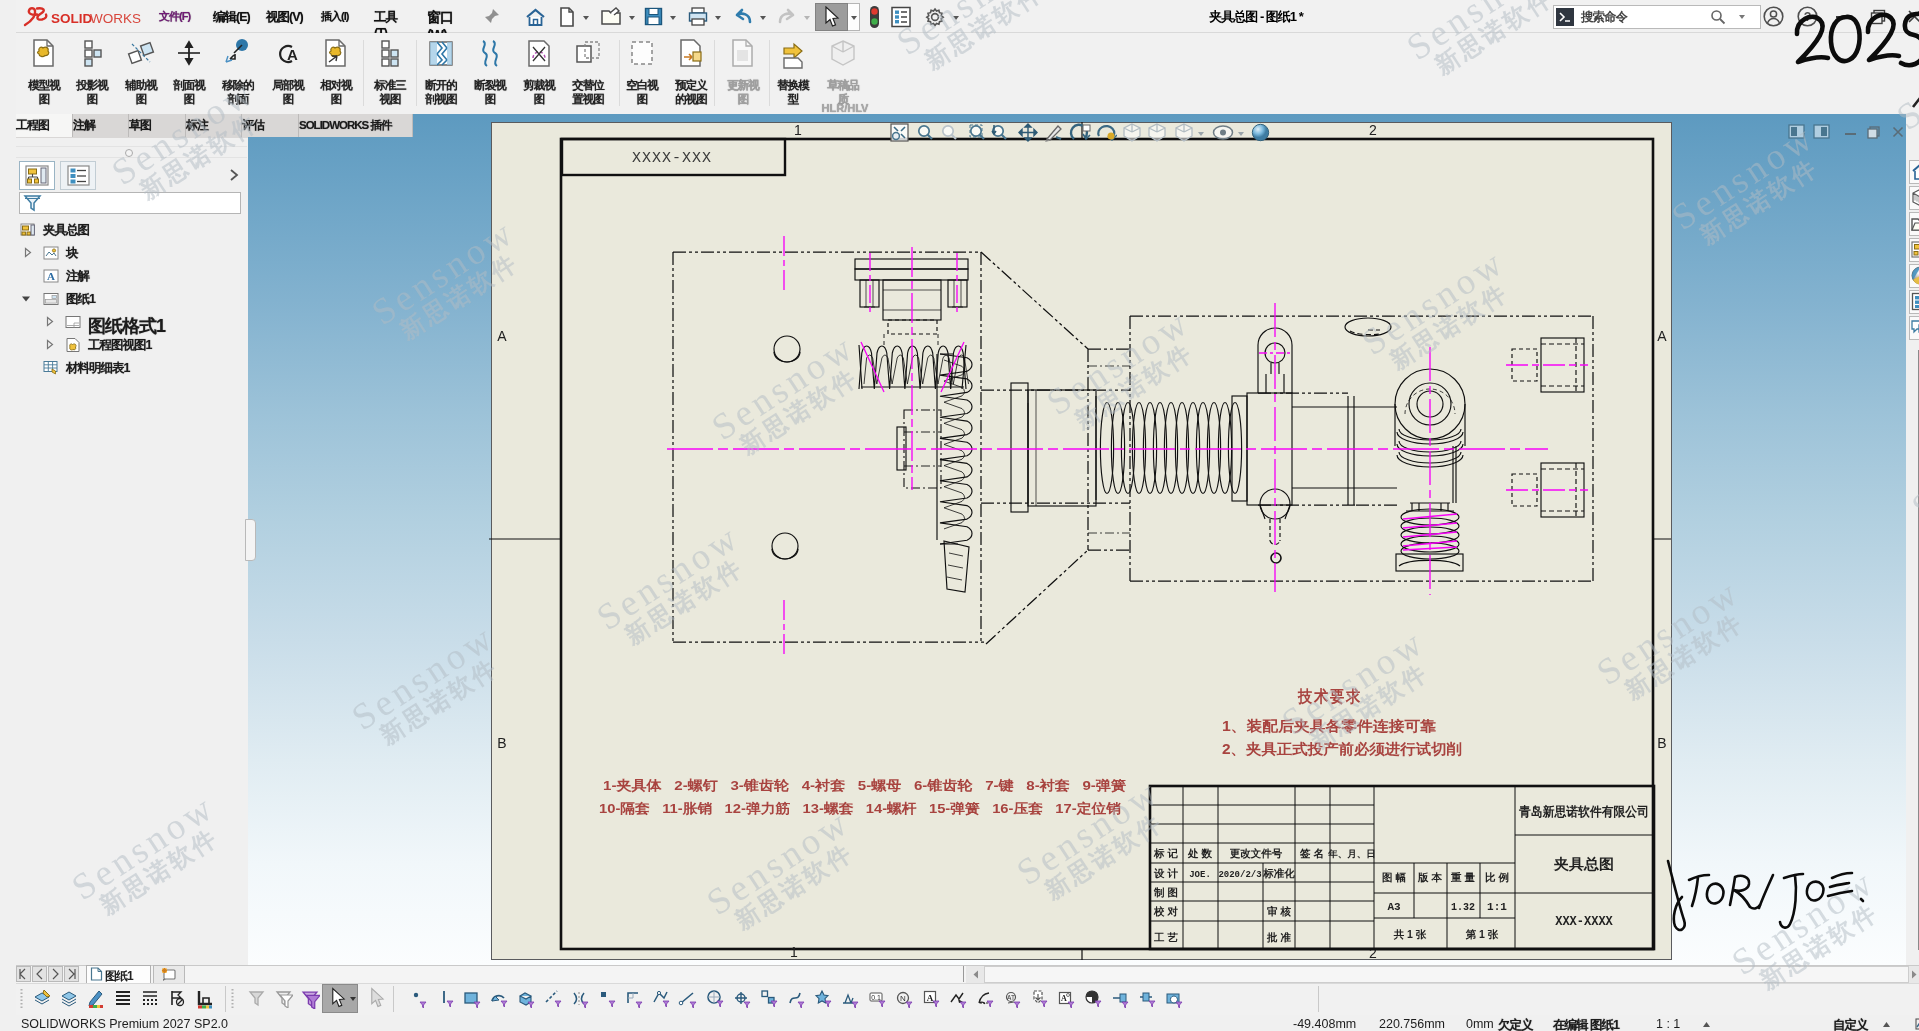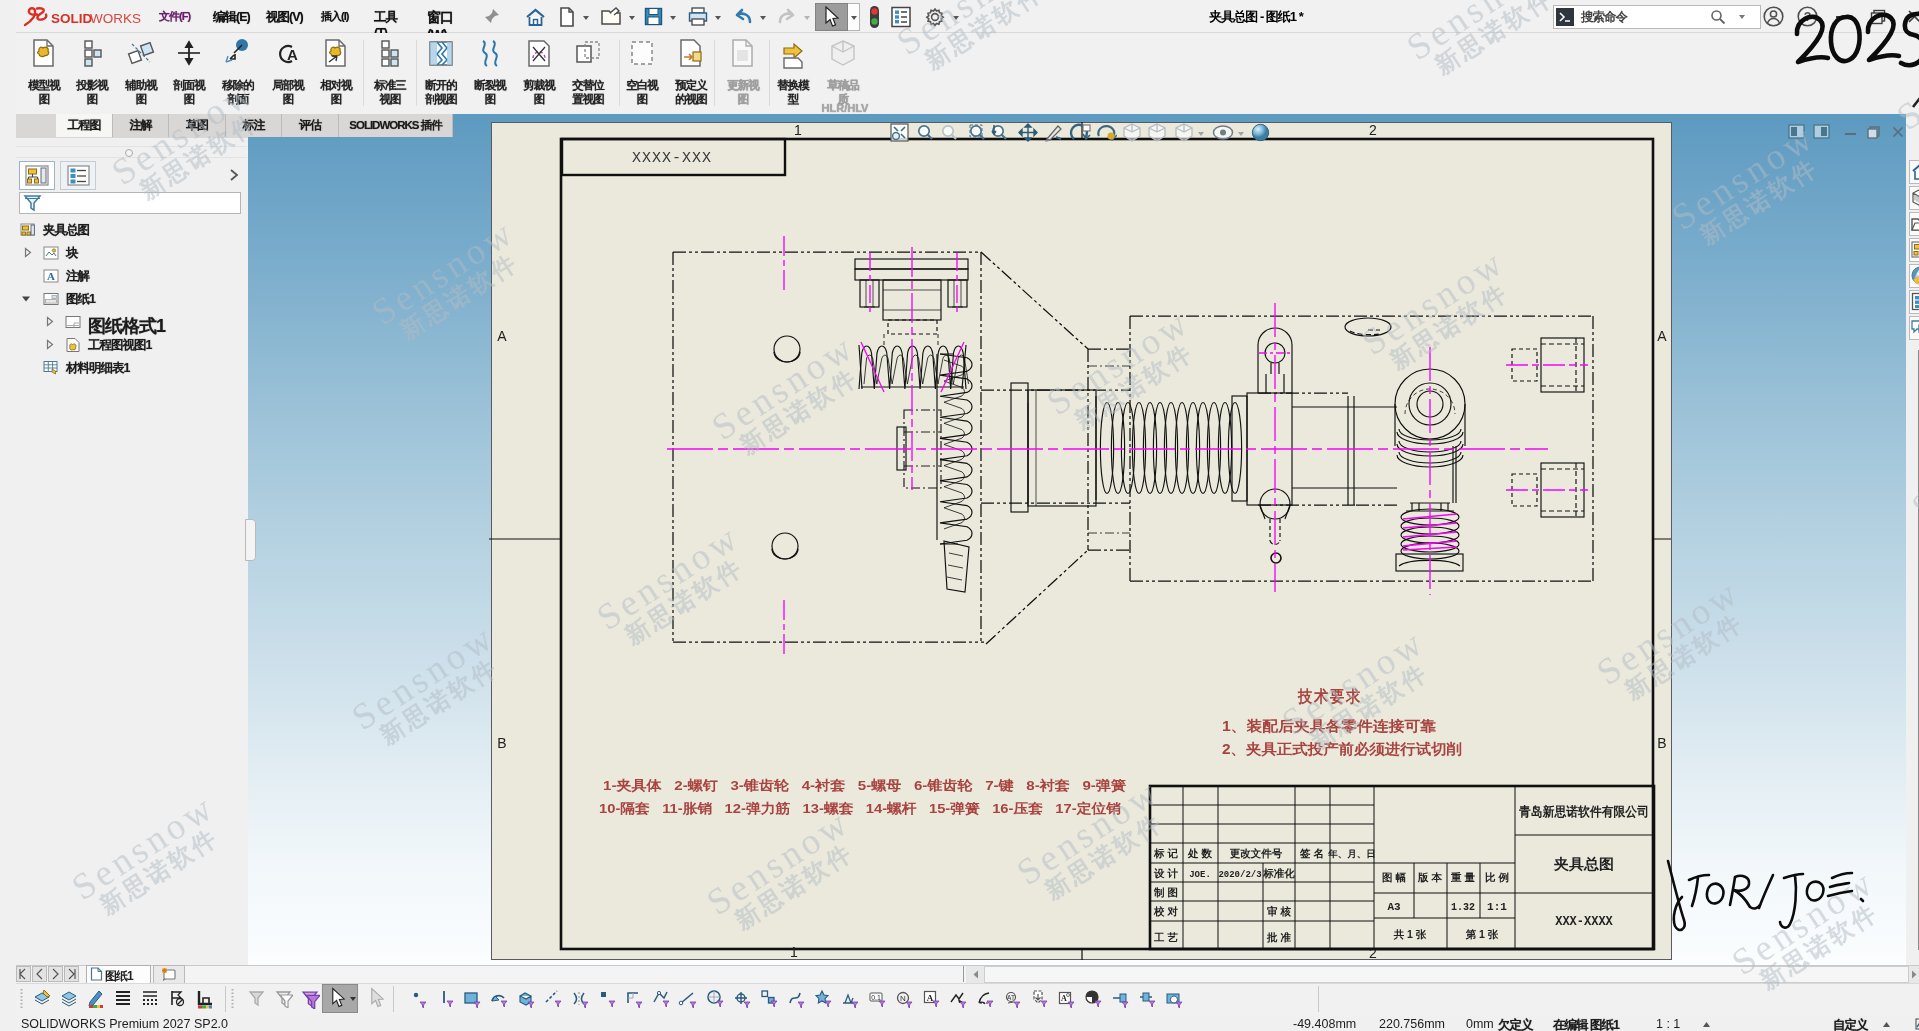--- a/index.html
+++ b/index.html
@@ -1,20 +1,20 @@
 <!DOCTYPE html>
 <html><head><meta charset="utf-8"><style>
 html,body{margin:0;padding:0;width:1919px;height:1031px;overflow:hidden;
  font-family:"Liberation Sans",sans-serif;background:#f0f0f0;}
 .abs{position:absolute;}
 #stage{position:absolute;left:16px;top:0;width:1919px;height:1031px;}
 .cjk{font-weight:bold;}
 .cjk,.tab,.rlab,.treerow div{text-shadow:0 0 1px rgba(30,30,30,.55);}
-.tab{position:absolute;z-index:3;top:0;height:23px;line-height:23px;text-align:center;
- font-size:12px;color:#1a1a1a;background:#d9d7d6;border-right:1px solid #bdbbba;box-sizing:border-box;margin-left:40px;}
+.tab{position:absolute;z-index:3;top:0;height:23px;line-height:23px;text-align:left;
+ font-size:12px;color:#1a1a1a;background:#d9d7d6;border-right:1px solid #bdbbba;box-sizing:border-box;}
 .rlab{position:absolute;text-align:center;font-size:11.5px;line-height:13.5px;color:#222;font-weight:bold;letter-spacing:-1px;}
 .grayb .rlab{color:#a0a0a0;}
 .grayb svg{opacity:.5;}
 .sep{position:absolute;top:40px;height:66px;width:1px;background:#dbdbdb;}
 .treerow{position:absolute;left:0;width:232px;height:22px;font-size:12.5px;color:#1c1c1c;}
 .wm{position:absolute;transform:rotate(-33deg);color:rgba(178,188,195,.50);
  font-family:"Liberation Serif",serif;text-align:center;pointer-events:none;z-index:50;}
 .wm .lat{font-size:37px;letter-spacing:4px;line-height:30px;}
 .wm .chn{font-size:24px;letter-spacing:3px;font-weight:bold;line-height:28px;}
 .sbtx{position:absolute;top:1017px;font-size:12.5px;color:#1d1d1d;white-space:pre;}

